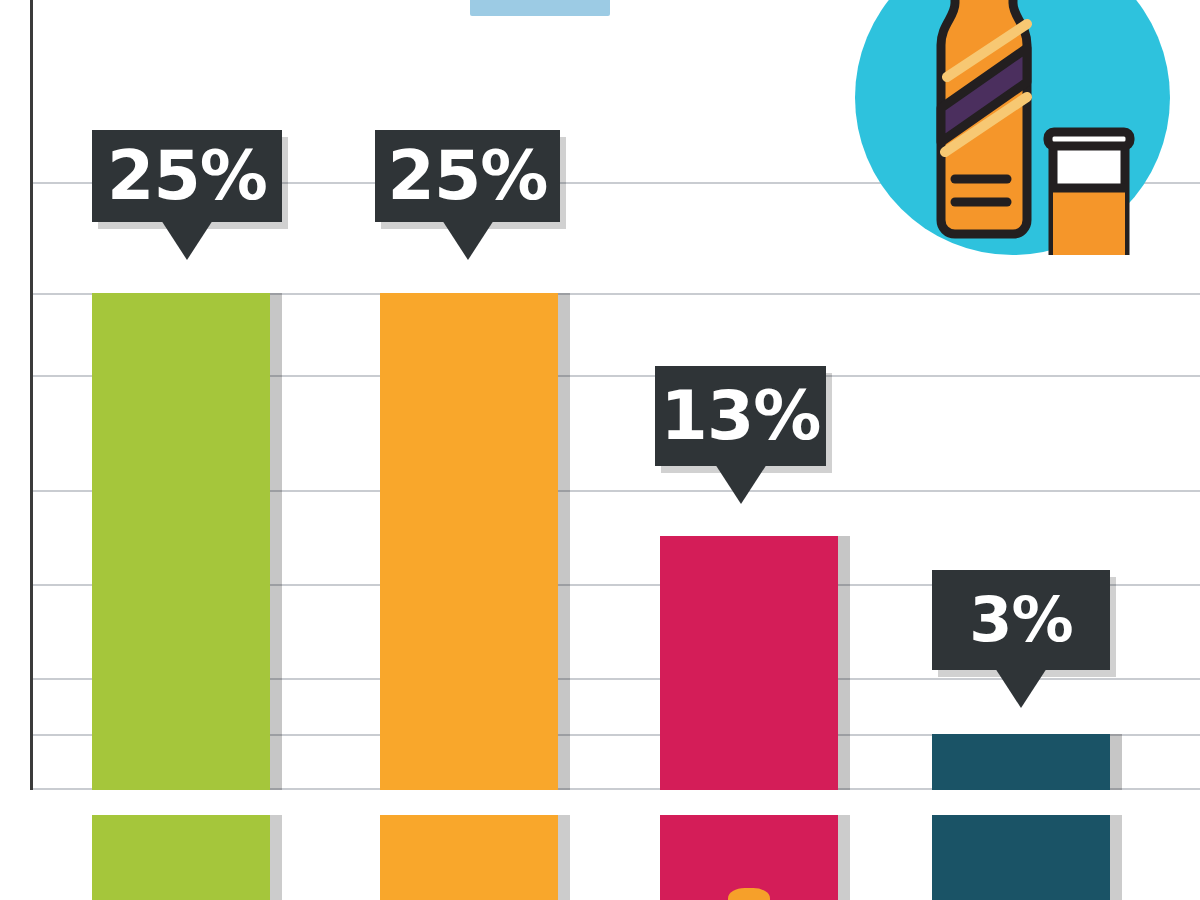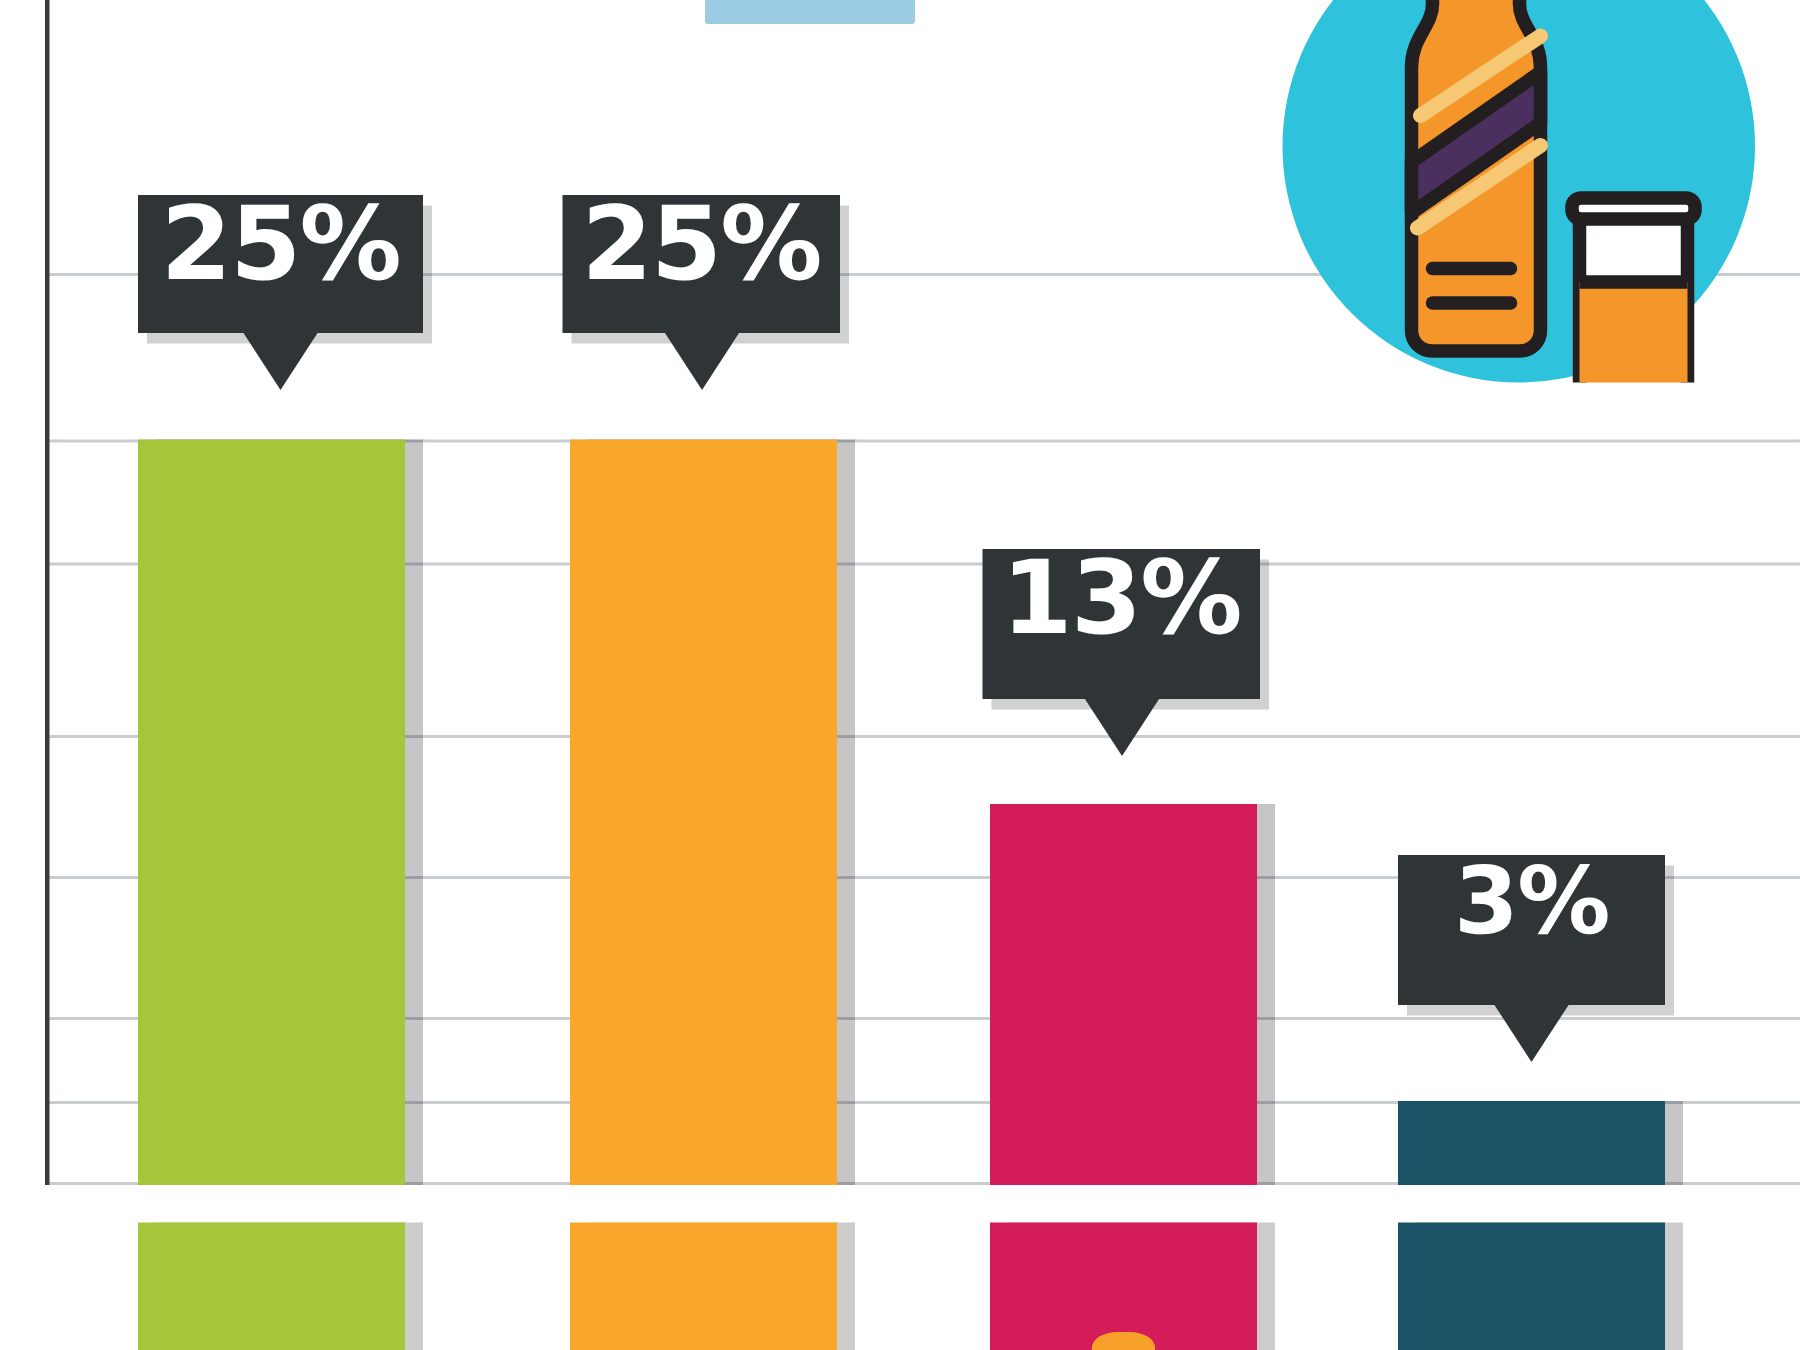--- a/index.html
+++ b/index.html
@@ -68,20 +68,21 @@
 
   
   .callout {
     position: absolute;
     background: #2f3437;
     color: #ffffff;
     font-weight: bold;
     font-family: "DejaVu Sans", sans-serif;
     letter-spacing: -1px;
     display: flex;
+    align-items: center;
     justify-content: center;
     line-height: 1;
     box-shadow: 6px 7px 0 rgba(0,0,0,0.18);
   }
   .callout .tail {
     position: absolute;
     bottom: -38px;
     left: 50%;
     margin-left: -26px;
     width: 0;
@@ -196,21 +197,21 @@
     <span class="tail-shadow"></span>
     <span class="tail"></span>
   </div>
 
   <div class="callout" style="left:375px; top:130px; width:185px; height:92px; font-size:68px;">
     <span>25%</span>
     <span class="tail-shadow"></span>
     <span class="tail"></span>
   </div>
 
-  <div class="callout" style="left:655px; top:366px; width:185px; height:100px; font-size:68px;">
+  <div class="callout" style="left:655px; top:366px; width:171px; height:100px; font-size:68px;">
     <span>13%</span>
     <span class="tail-shadow"></span>
     <span class="tail"></span>
   </div>
 
   <div class="callout" style="left:932px; top:570px; width:178px; height:100px; font-size:62px;">
     <span>3%</span>
     <span class="tail-shadow"></span>
     <span class="tail"></span>
   </div>

